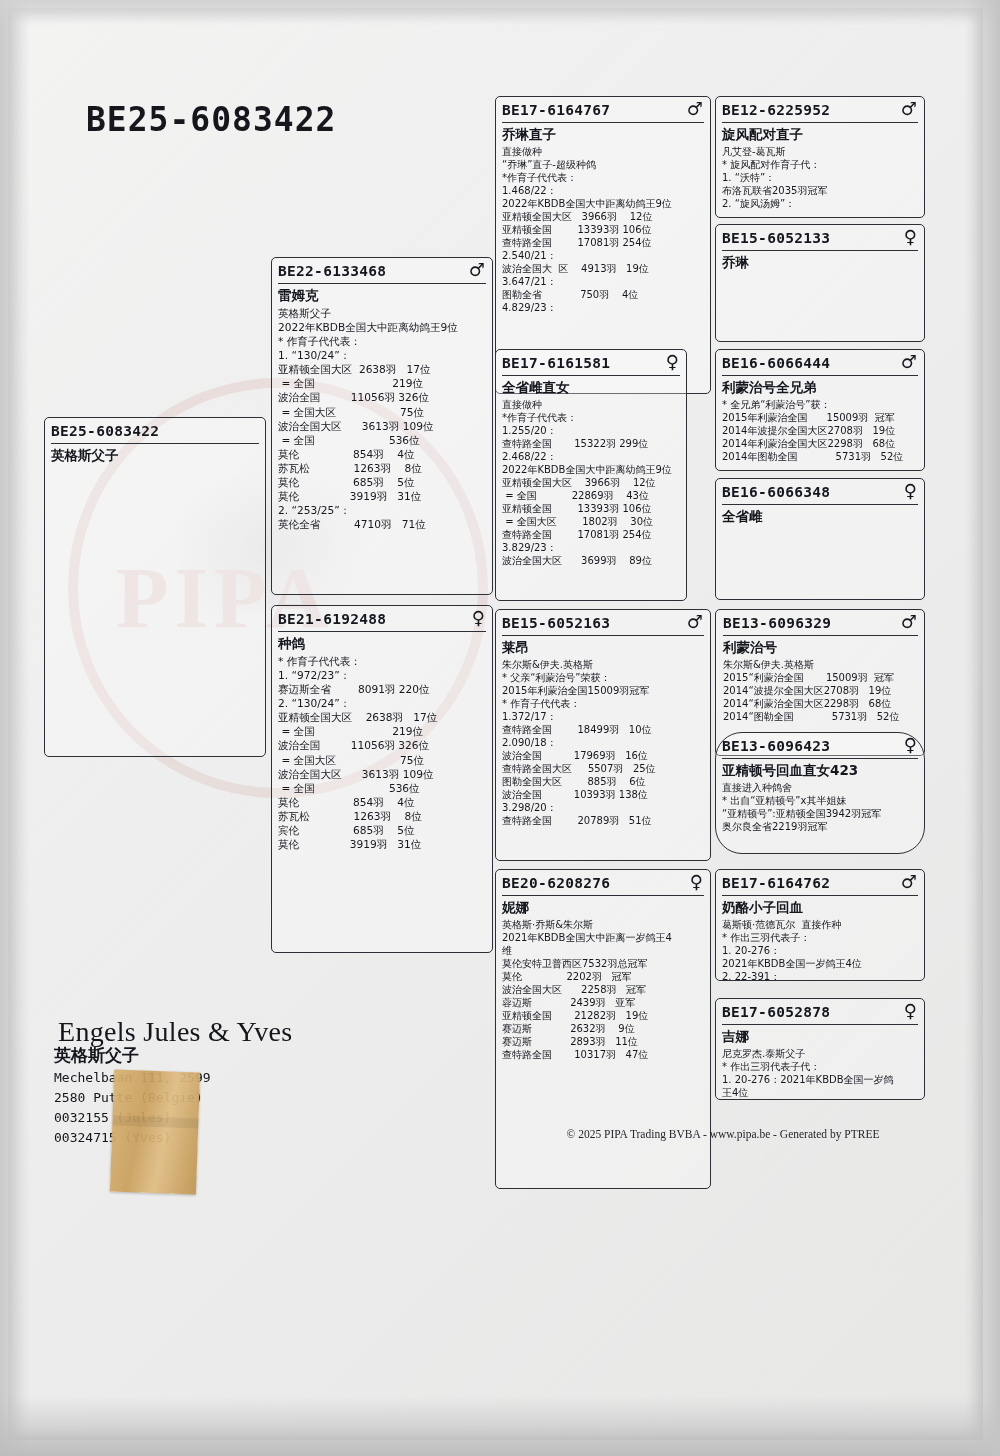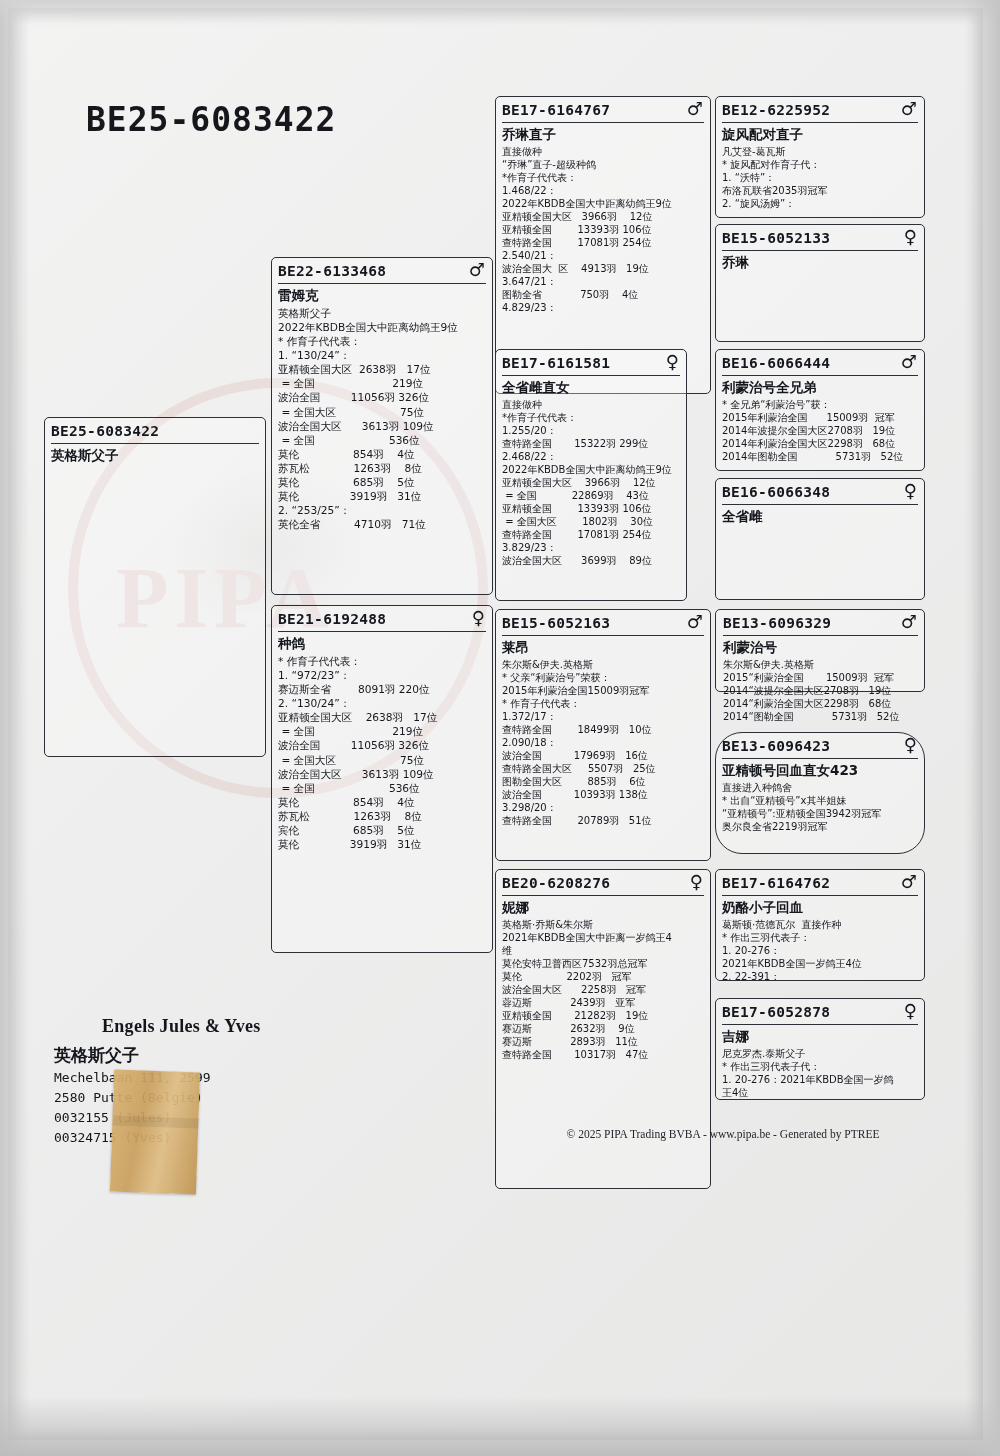--- a/index.html
+++ b/index.html
@@ -58,21 +58,21 @@
     font-size:13.5px;font-weight:bold;margin-top:1px;line-height:1.25;
   }
   .body{
     font-size:10.6px;line-height:1.33;margin-top:2px;white-space:pre-wrap;
   }
   .body.sm{font-size:10px;line-height:1.30;}
   .big-empty{background:rgba(255,255,255,0.25);}
   
   .breeder-name{
     position:absolute;left:50px;top:1008px;font-family:"Liberation Serif",serif;
-    font-weight:bold;font-size:18px;color:#13161b;letter-spacing:.3px;margin-left:44px;
+    font-weight:normal;font-size:28px;color:#13161b;letter-spacing:.3px;
   }
   .breeder-cn{
     position:absolute;left:46px;top:1036px;font-size:17px;font-weight:bold;color:#13161b;
   }
   .breeder-addr{
     position:absolute;left:46px;top:1060px;font-size:13px;line-height:1.55;
     font-family:"DejaVu Sans Mono","Liberation Mono",monospace;color:#13161b;
     white-space:pre;
   }
   #tape{
@@ -268,21 +268,21 @@
 2014年图勒全国            5731羽   52位</div>
   </div>
 
   <div class="box" style="left:707px;top:470px;width:210px;height:122px;">
     <div class="ring">BE16-6066348</div>
     <div class="sex">♀</div>
     <hr class="hr">
     <div class="name">全省雌</div>
   </div>
 
-  <div class="box" style="left:707px;top:601px;width:210px;height:83px;padding-left:7px;">
+  <div class="box" style="left:707px;top:601px;width:210px;height:147px;padding-left:7px;">
     <div class="ring">BE13-6096329</div>
     <div class="sex">♂</div>
     <hr class="hr">
     <div class="name">利蒙治号</div>
     <div class="body sm">朱尔斯&amp;伊夫.英格斯
 2015“利蒙治全国       15009羽  冠军
 2014“波提尔全国大区2708羽   19位
 2014“利蒙治全国大区2298羽   68位
 2014“图勒全国            5731羽   52位</div>
   </div>

